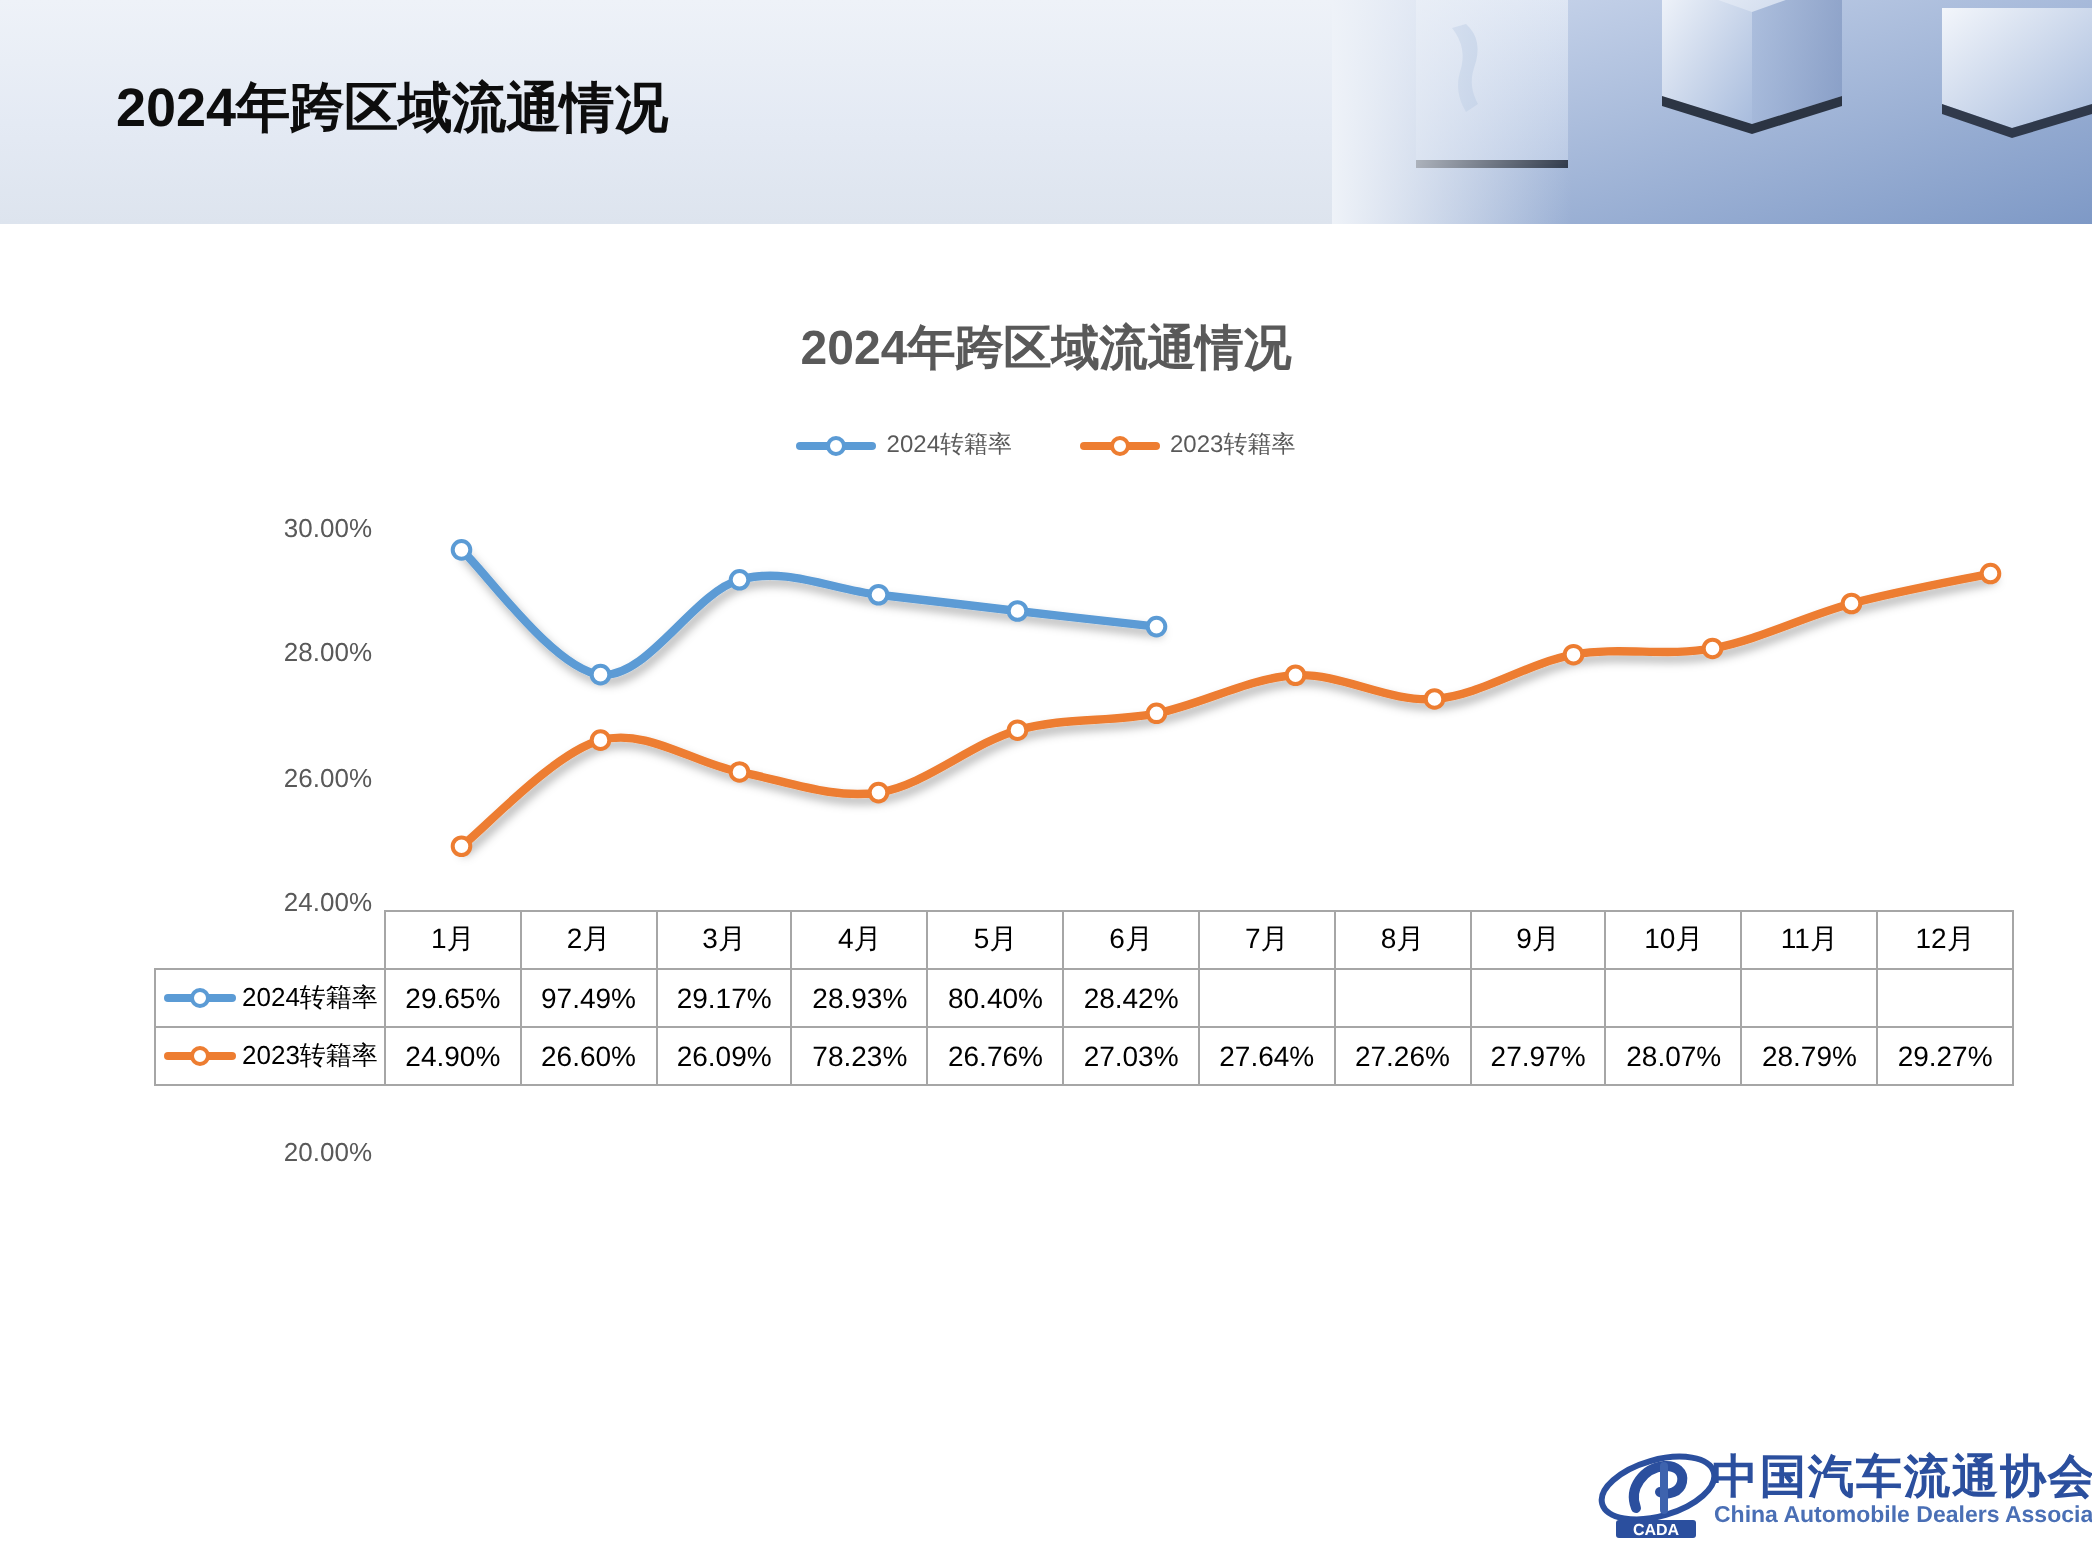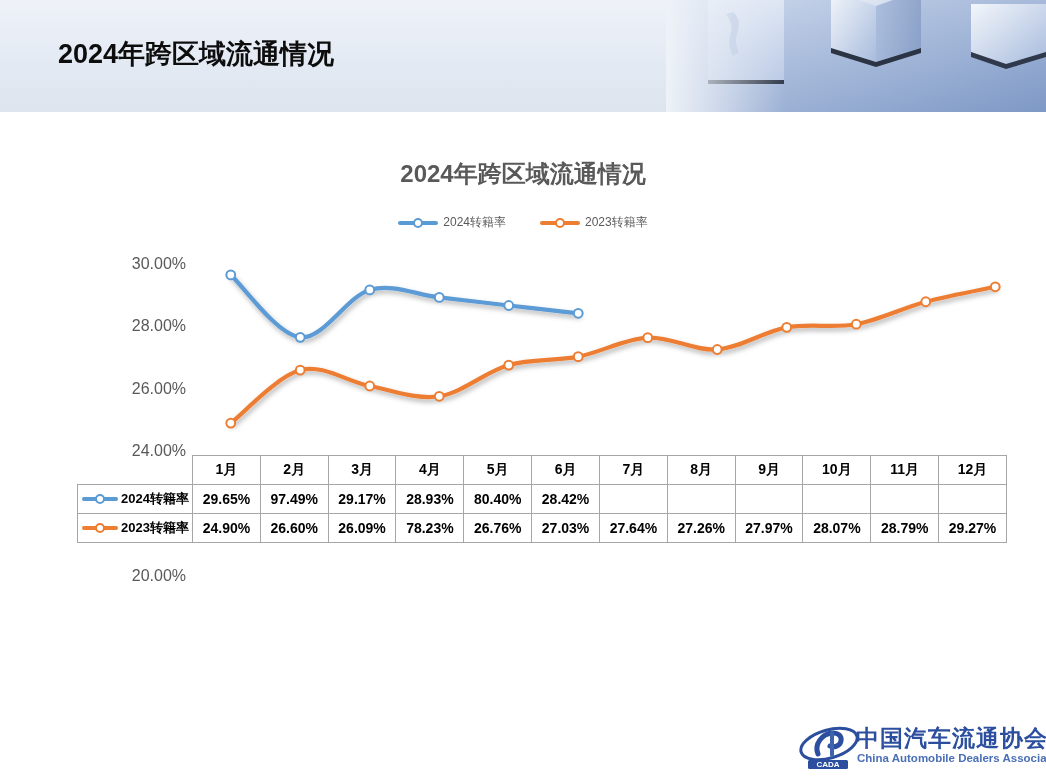--- a/index.html
+++ b/index.html
@@ -45,33 +45,33 @@
   .lg-line { position:absolute; left:0; top:3px; width:40px; height:4px; border-radius:2px; }
   .lg-dot {
     position:absolute; left:15px; top:0px; width:10px; height:10px;
     border-radius:50%; background:#fff; box-sizing:border-box;
   }
 
   
   #yaxis { position:absolute; left:110px; top:152px; width:82px; height:312px; }
   .ytick {
     position:absolute; right:6px; width:78px; text-align:right;
-    font-size:16px; color:#595959; transform:translateY(-50%);
+    font-size:13px; color:#595959; transform:translateY(-50%);
   }
 
   
   #plot { position:absolute; left:196px; top:152px; width:834px; height:312px; }
   #plot svg { display:block; width:834px; height:312px; }
 
   
   #table-wrap { position:absolute; left:77px; top:455px; width:930px; }
   table { border-collapse:collapse; width:930px; table-layout:fixed; }
   td, th {
     border:1px solid #a6a6a6; height:29px;
-    font-size:14px; color:#000; text-align:center; font-weight:bold;
+    font-size:14px; color:#000; text-align:center; font-weight:normal;
     background:#fff; padding:0;
   }
   th.corner-blank, td.corner-blank { border:none; background:transparent; }
   .rowhead { width:115px; padding:0 4px; }
   .rowhead-inner { display:flex; align-items:center; justify-content:flex-start; gap:3px; }
   .rh-mark { position:relative; width:36px; height:10px; flex:none; }
   .rh-line { position:absolute; left:0; top:3px; width:36px; height:4px; border-radius:2px; }
   .rh-dot {
     position:absolute; left:13px; top:0; width:10px; height:10px;
     border-radius:50%; background:#fff; box-sizing:border-box;

